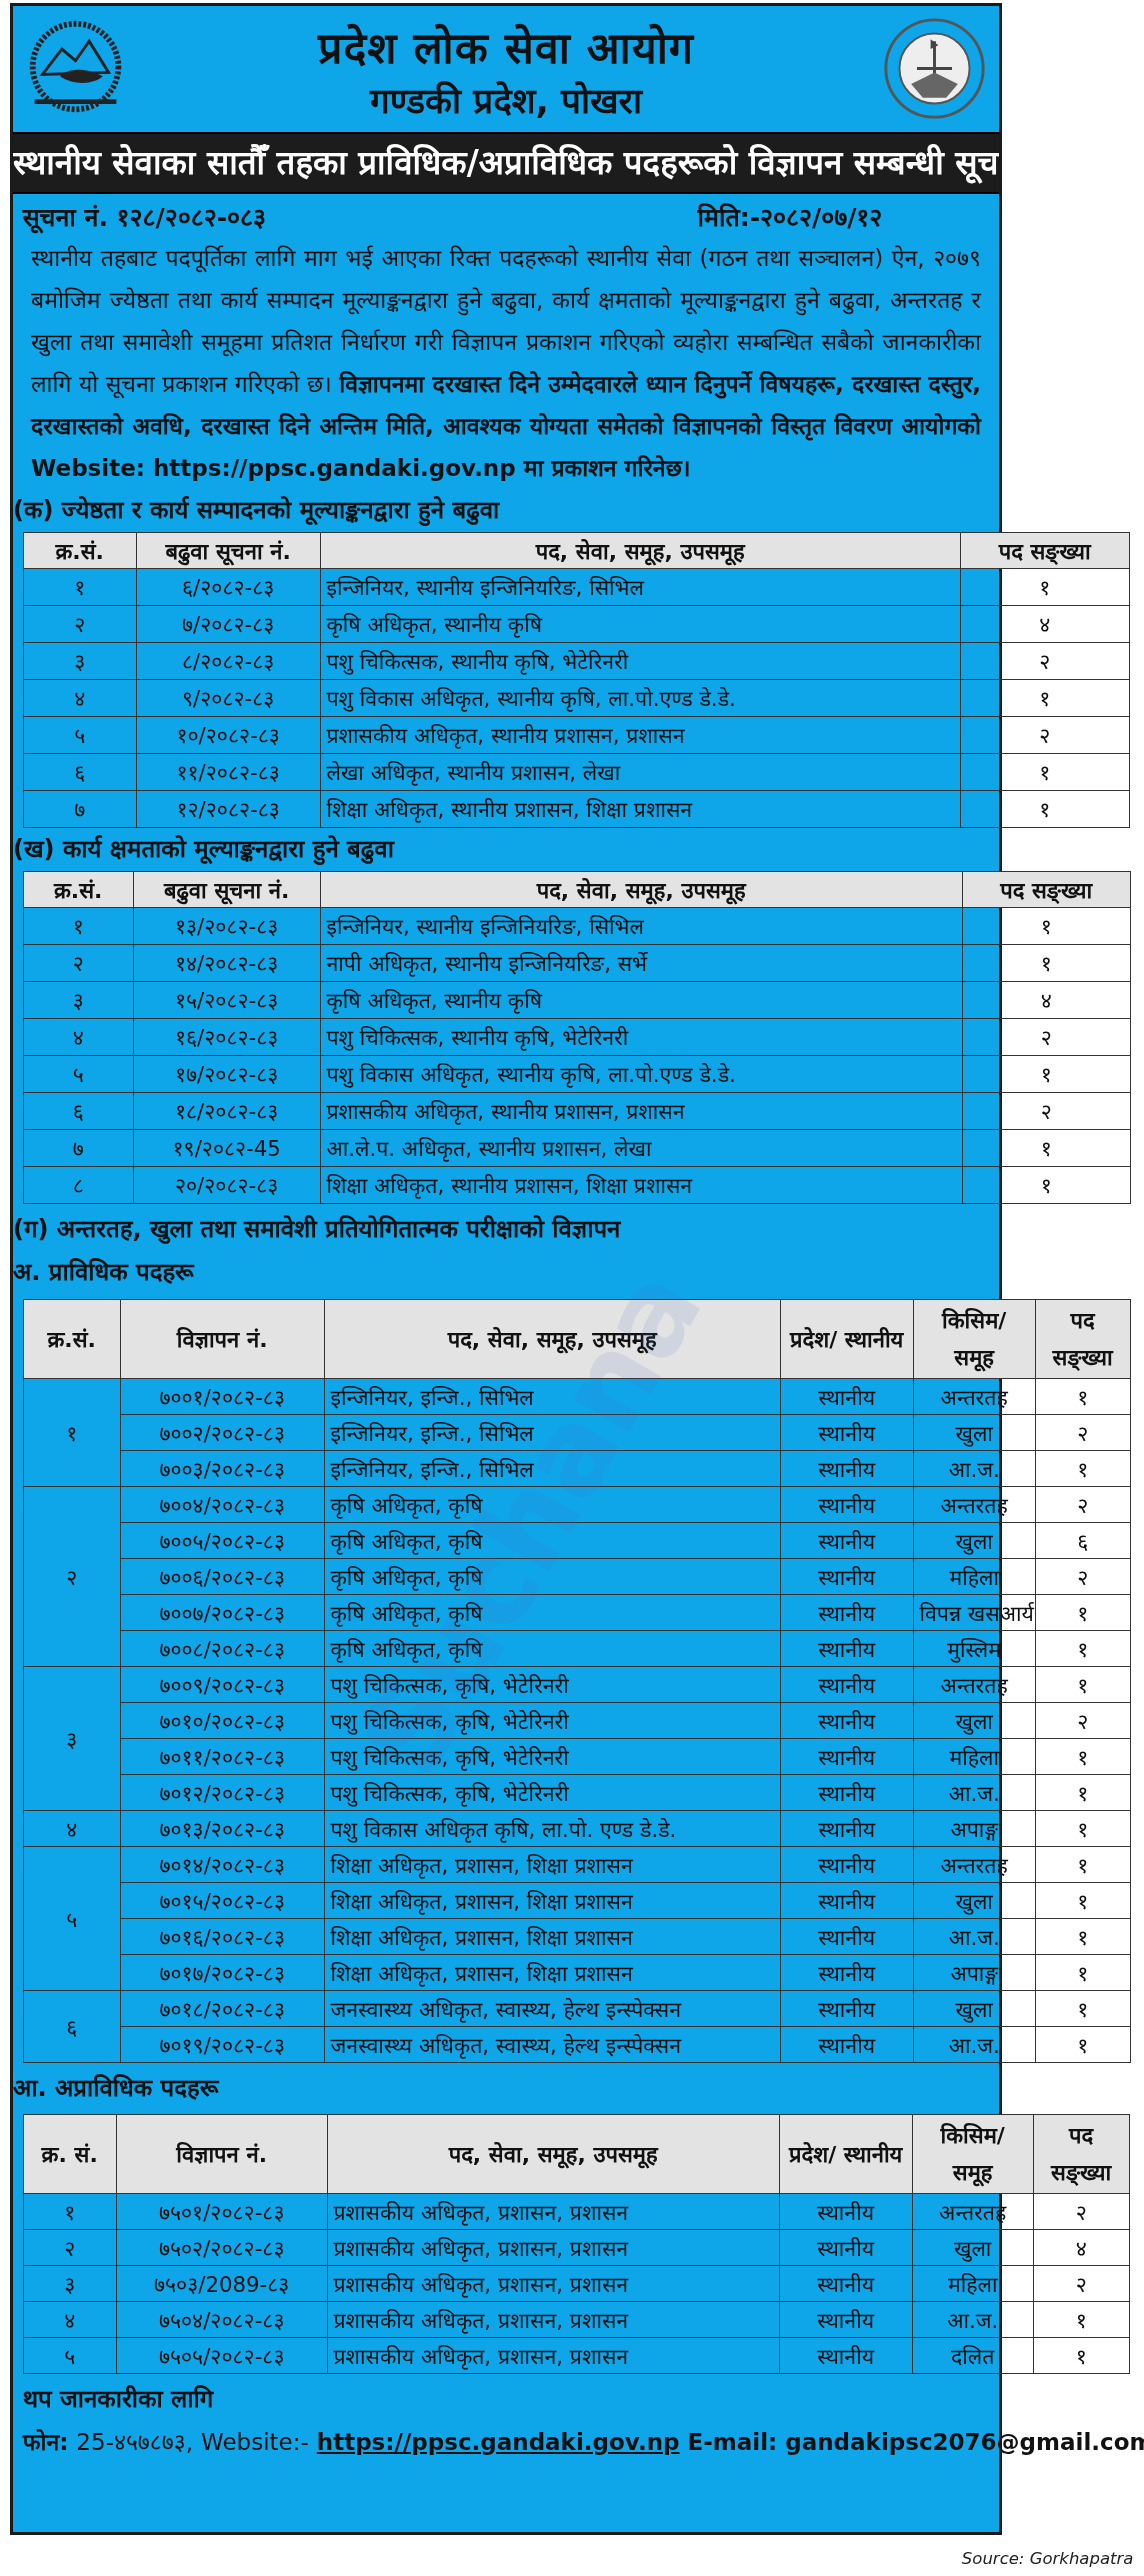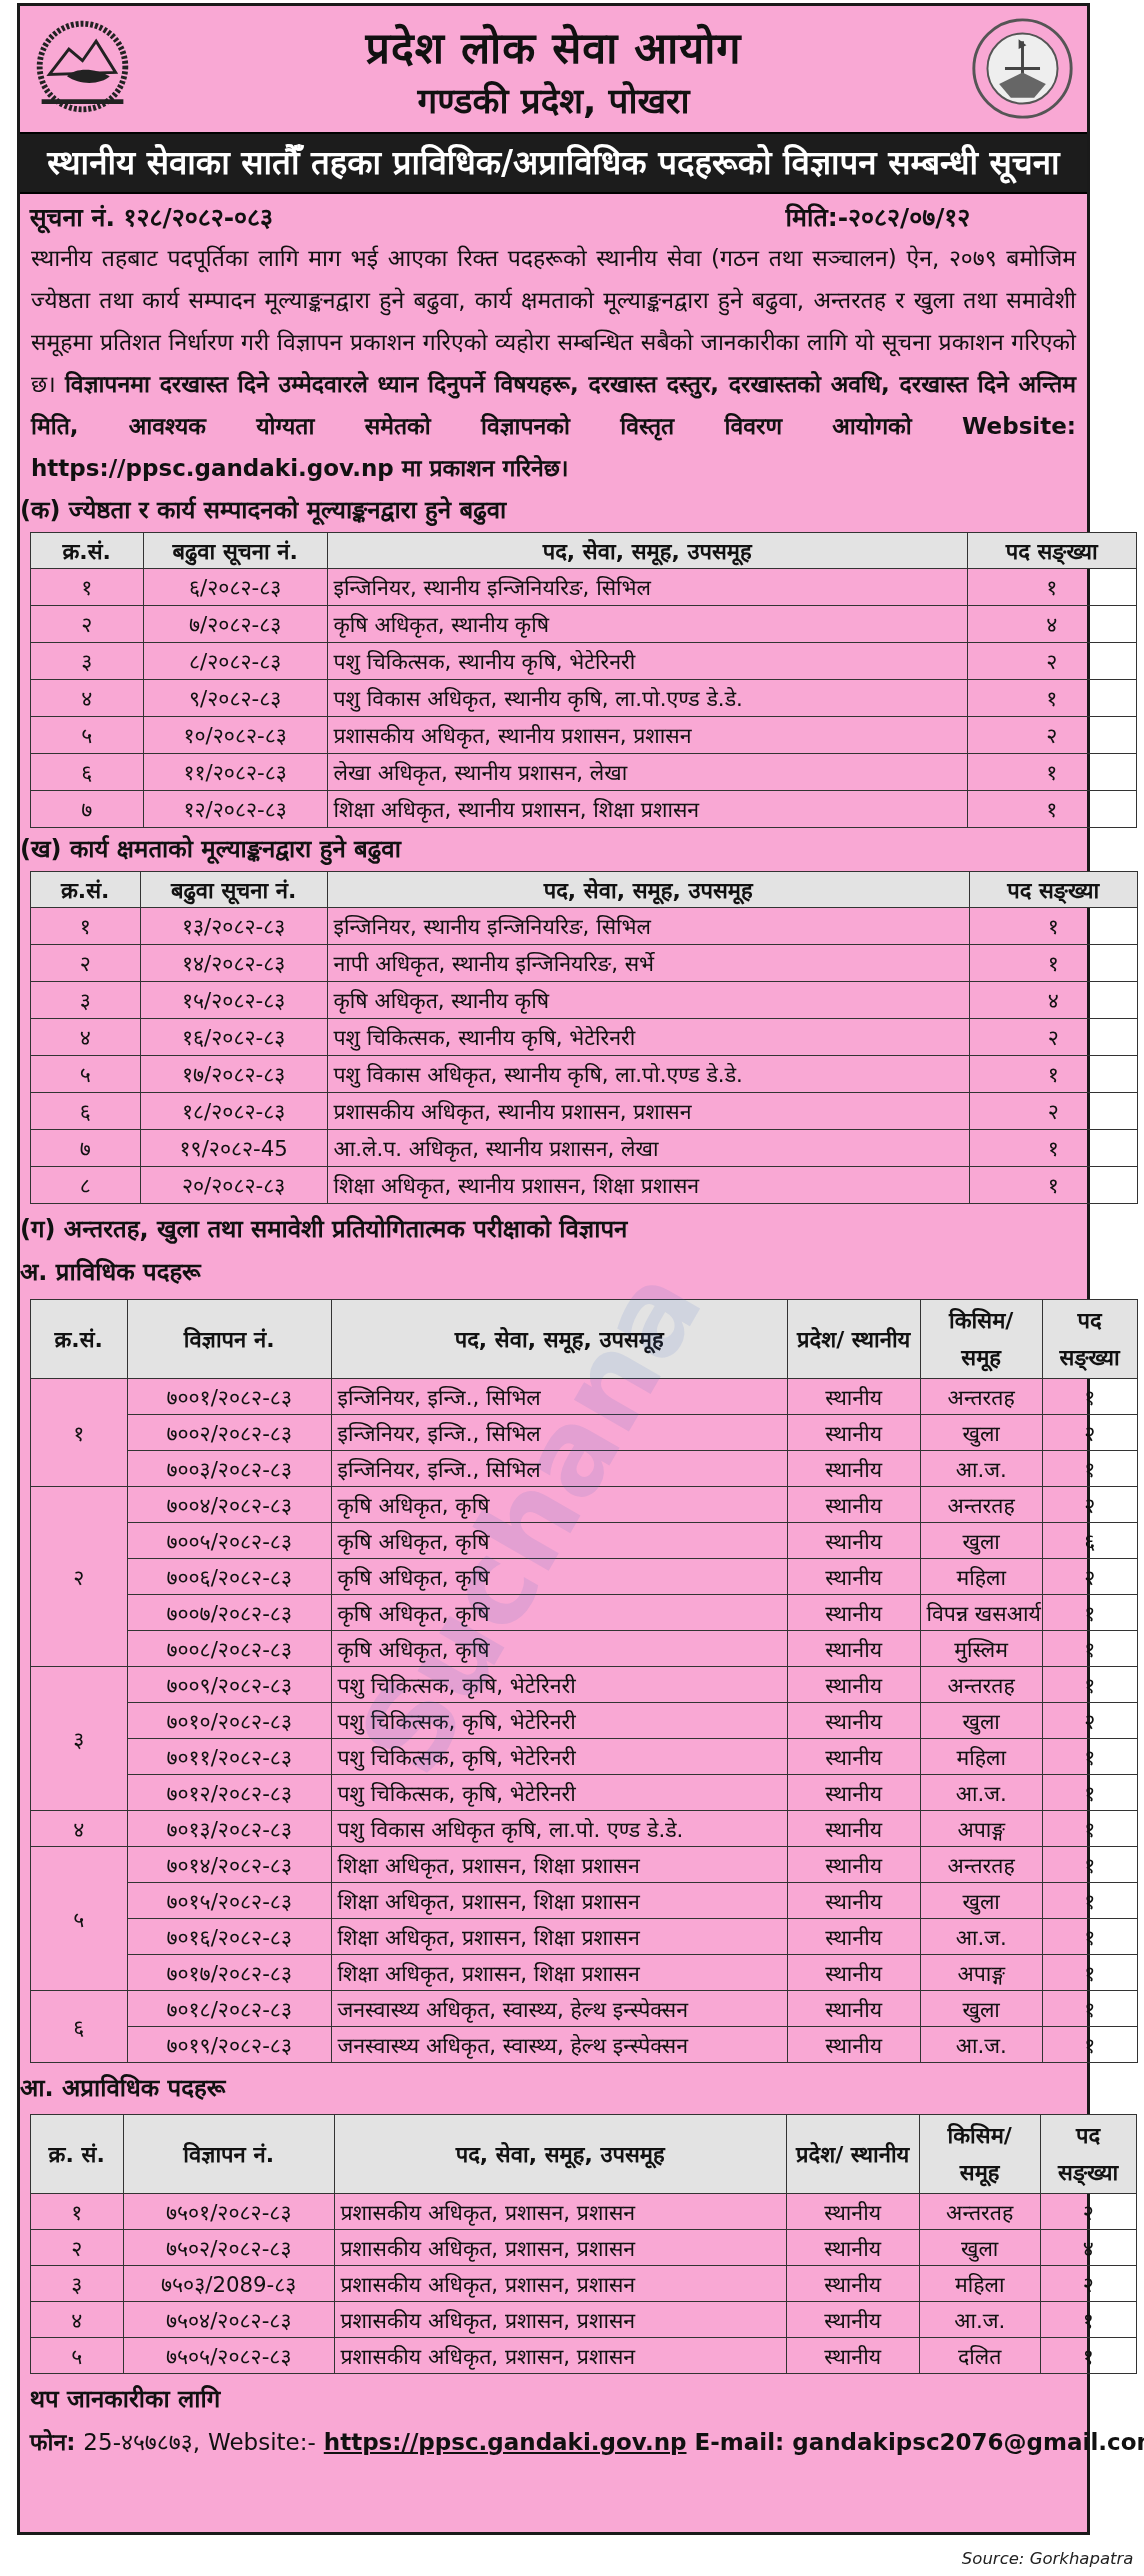--- a/index.html
+++ b/index.html
@@ -1,34 +1,34 @@
 <!DOCTYPE html>
 <html><head>
 <meta charset="utf-8">
 <style>
   html, body { margin: 0; padding: 0; background: #ffffff; }
   body { width: 1145px; height: 2576px; position: relative; overflow: hidden;
          font-family: "DejaVu Sans", "Liberation Sans", sans-serif; color: #111; }
-  .frame { position: absolute; left: 17px; top: 2.9px; width: 1073px; height: 2532px;
-           border: 3.9px solid #1a1a1a; box-sizing: border-box; background: #f9a8d4; }
+  .frame { position: absolute; left: 10px; top: 2.9px; width: 992px; height: 2532px;
+           border: 3.9px solid #1a1a1a; box-sizing: border-box; background: #0ea5e9; }
   .header { position: relative; height: 126px; }
   .logo { position: absolute; top: 7.8px; width: 109px; height: 109px; }
   .logo.left { left: 7.8px; }
   .logo.right { right: 9.7px; }
   .title-main { position: absolute; left: 0; right: 0; top: 11.6px; text-align: center;
                 font-size: 43px; font-weight: bold; letter-spacing: 1px; }
   .title-sub { position: absolute; left: 0; right: 0; top: 70px; text-align: center;
                font-size: 35px; font-weight: bold; }
   .band { background: #1c1c1c; color: #fff; height: 58px; line-height: 58px; text-align: center;
           font-size: 33px; font-weight: bold; white-space: nowrap; overflow: hidden;
           border-top: 2.9px solid #000; border-bottom: 2.9px solid #000; }
   .meta-row { display: flex; justify-content: space-between; padding: 3.9px 9.7px 0 9.7px;
               font-size: 25px; font-weight: bold; height: 39px; line-height: 39px; }
   .meta-row .date { margin-right: 107px; }
-  .intro { padding: 0 11px; font-size: 23px; line-height: 42px; text-align: justify; }
+  .intro { padding: 0 18px; font-size: 23px; line-height: 42px; text-align: justify; }
   .intro b { font-weight: bold; }
   .sec-title { padding: 0 0; font-size: 24px; font-weight: bold; height: 43px; line-height: 43px; }
   table { border-collapse: collapse; margin: 0 9.7px; width: calc(100% - 19.4px); table-layout: fixed; }
   th, td { border: 1.9px solid #333; font-size: 21.3px; height: 36px; padding: 0 5.8px; white-space: nowrap; overflow: hidden; }
   th { background: #e3e3e3; font-weight: bold; font-size: 22px; height: 35px; }
   td.c { text-align: center; }
   td.l { text-align: left; }
   .tbl2 th { height: 78px; line-height: 37px; white-space: normal; }
   .tbl2 td { height: 35px; }
   .footer-title { padding: 0 9.7px; font-size: 24px; font-weight: bold; height: 43px; line-height: 43px; margin-top: 3.9px; }

